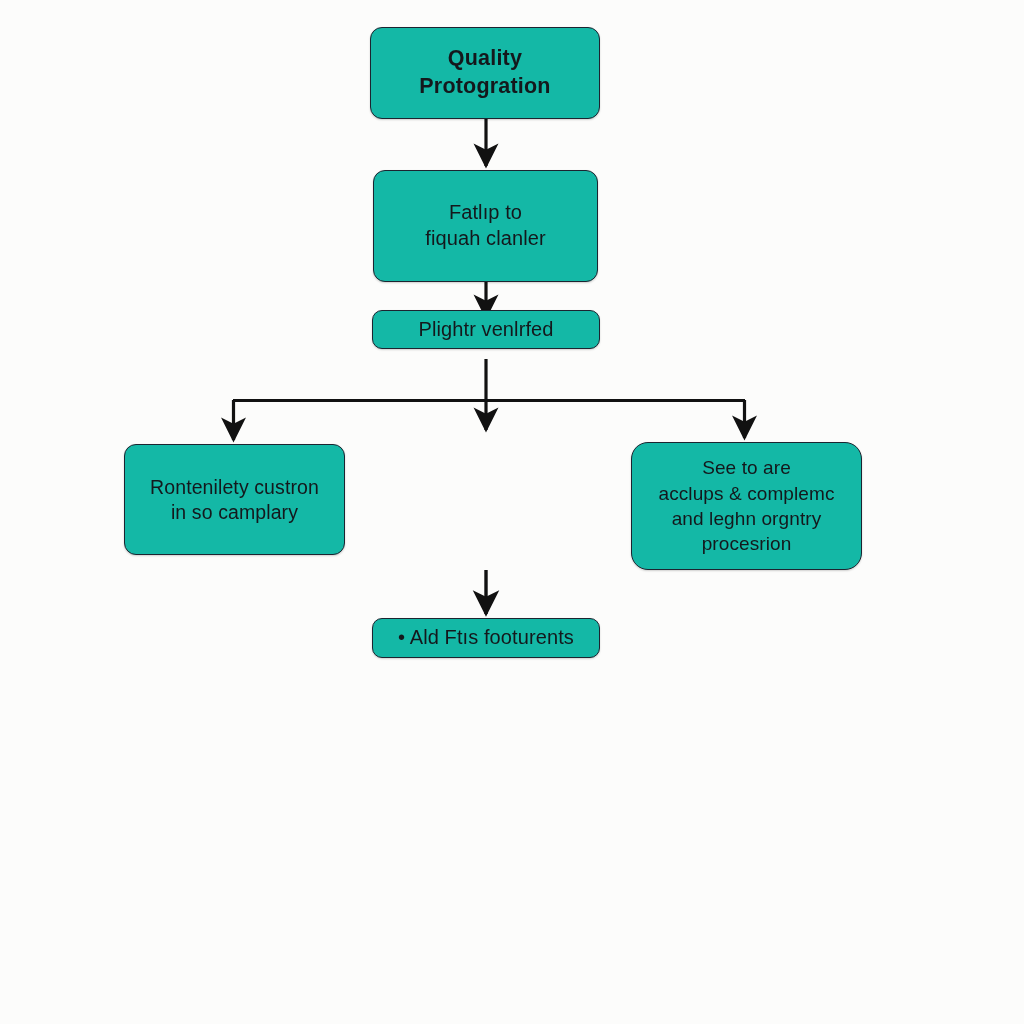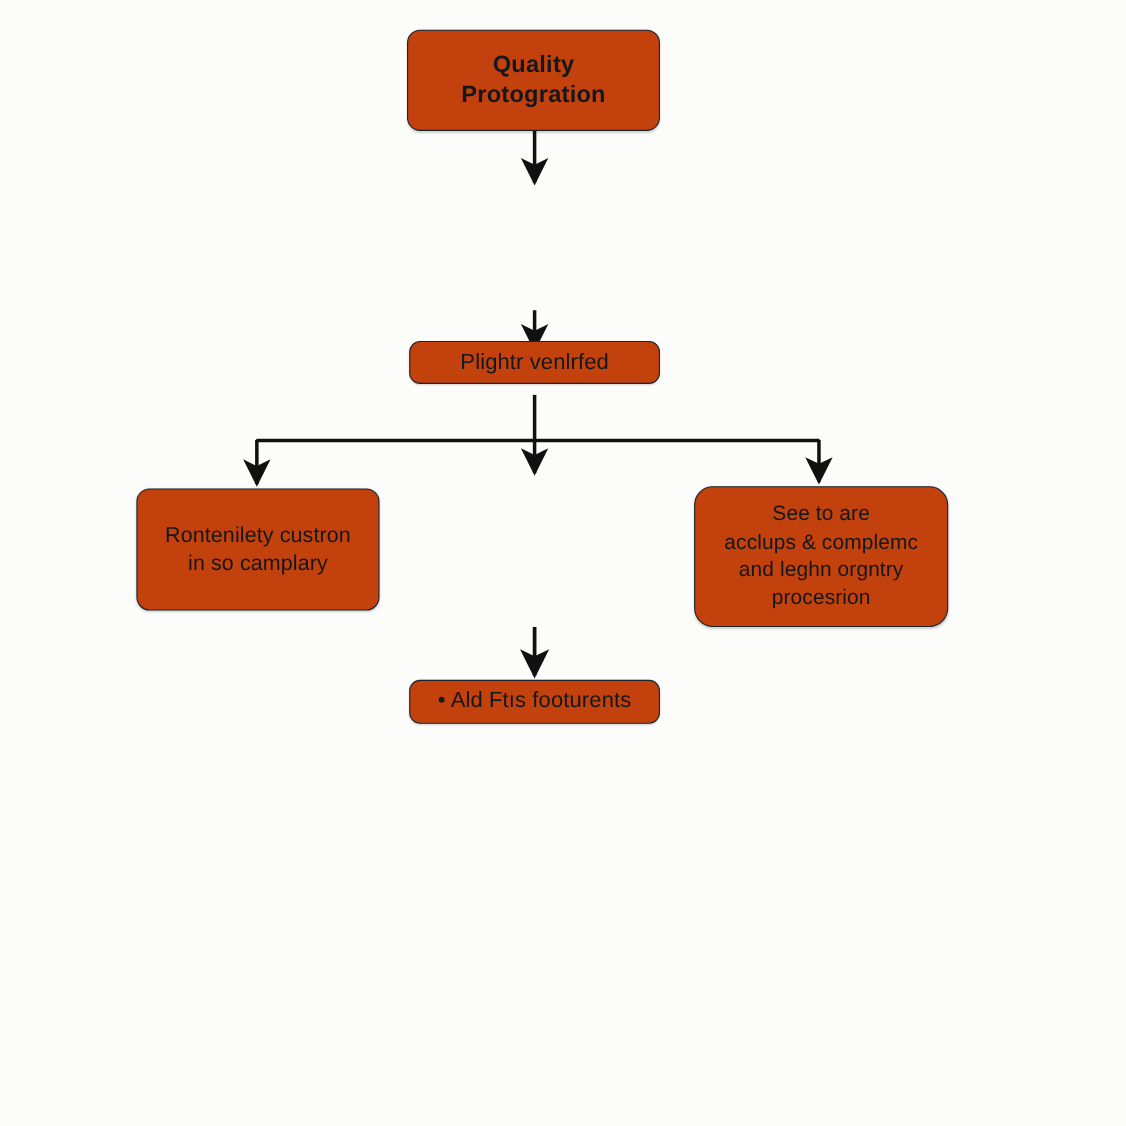--- a/index.html
+++ b/index.html
@@ -28,21 +28,21 @@
     position: absolute;
     box-sizing: border-box;
     display: flex;
     align-items: center;
     justify-content: center;
     text-align: center;
     color: #14181c;
     z-index: 2;
   }
   .node-box {
-    background: #c2410c;
+    background: #14b8a6;
     border: 1.6px solid #1c2430;
     border-radius: 12px;
     box-shadow: 0 1px 2px rgba(0,0,0,0.18);
   }
   .node-box.pill {
     border-radius: 10px;
   }
   .node-label {
     line-height: 1.28;
     white-space: pre-line;
@@ -127,20 +127,24 @@
 
     <g>
       <line x1="486" y1="570" x2="486" y2="614" stroke="#111111" stroke-width="3.4" marker-end="url(#arrowhead)"></line>
     </g>
   </svg>
 
   <div class="node node-box title-node" style="left:370px; top:27px; width:230px; height:92px;">
     <span class="node-label">Quality Protogration</span>
   </div>
 
+  <div class="node node-box step-node" style="left:373px; top:170px; width:225px; height:112px;">
+    <span class="node-label">Fatlıp to
+fiquah clanler</span>
+  </div>
 
   <div class="node node-box pill pill-node" style="left:372px; top:310px; width:228px; height:39px;">
     <span class="node-label">Plightr venlrfed</span>
   </div>
 
   <div class="node node-box branch-node" style="left:124px; top:444px; width:221px; height:111px;">
     <span class="node-label">Rontenilety custron
 in so camplary</span>
   </div>
 

